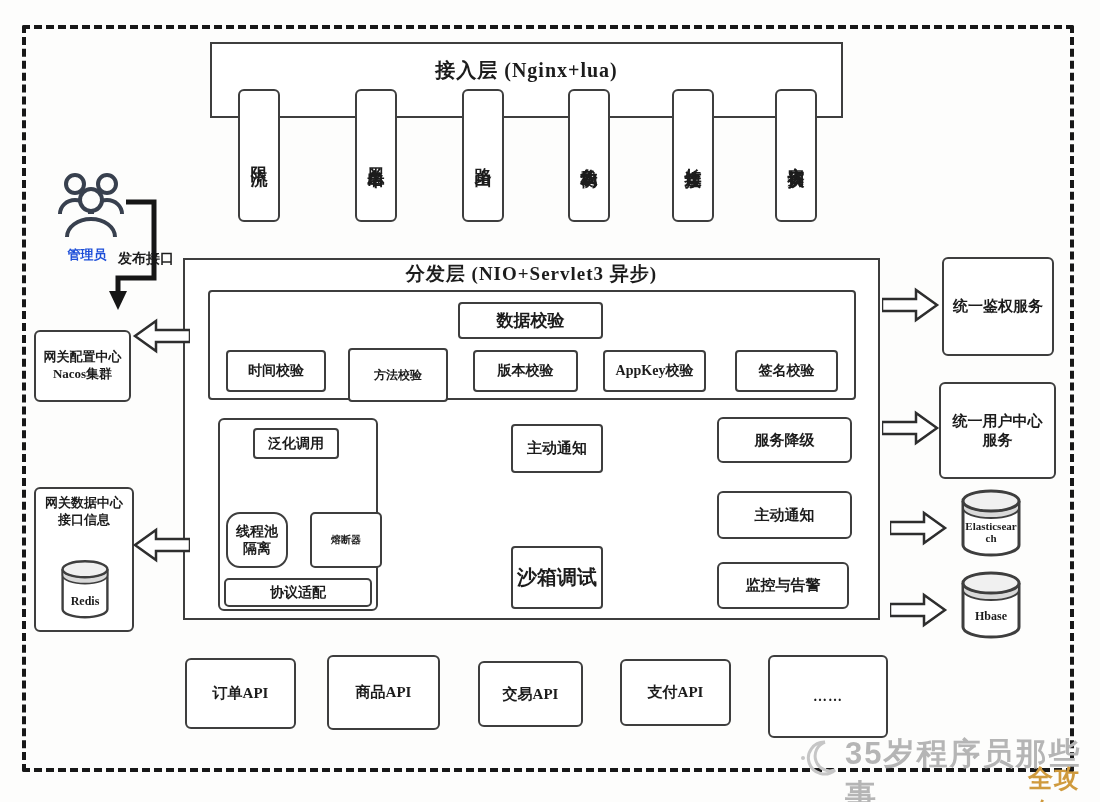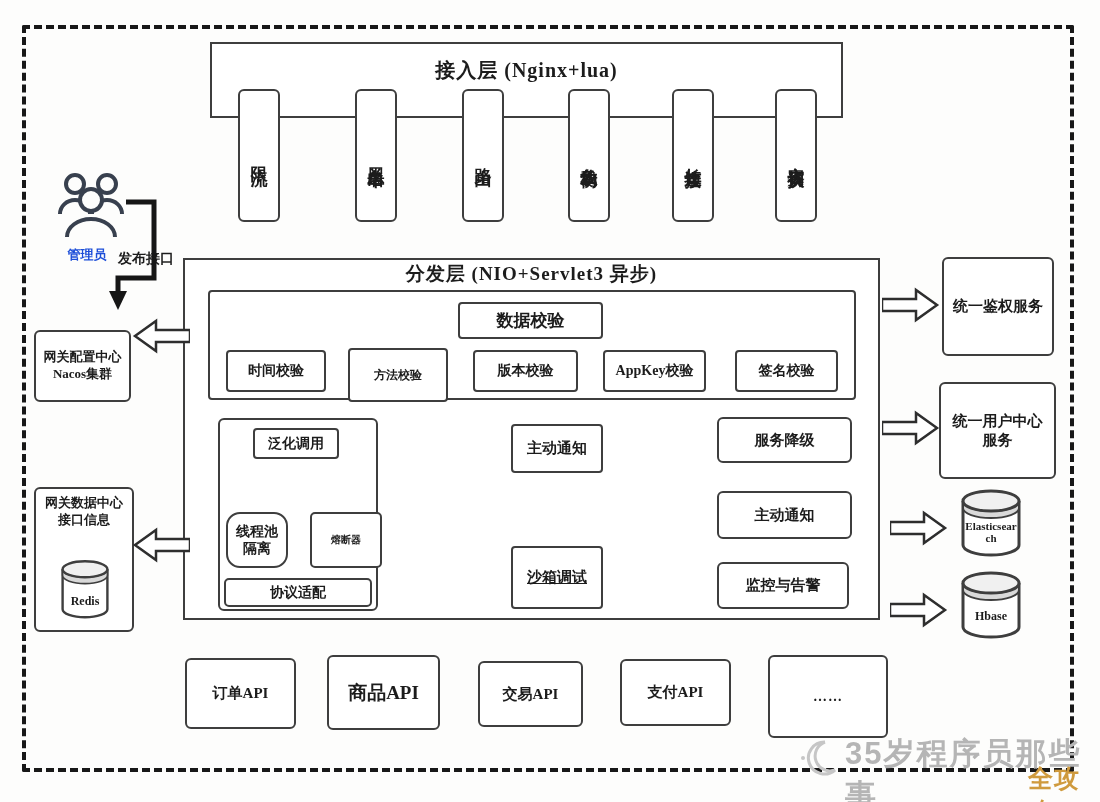--- a/index.html
+++ b/index.html
@@ -96,21 +96,21 @@
   <div class="abs rrect center boxlabel" style="left:735px;top:350px;width:103px;height:42px;border-radius:4px;font-size:14px;">签名校验</div>
 
   <div class="abs rrect" style="left:218px;top:418px;width:160px;height:193px;"></div>
   <div class="abs rrect center boxlabel" style="left:253px;top:428px;width:86px;height:31px;border-radius:4px;font-size:14px;">泛化调用</div>
   <div class="abs rrect center boxlabel preline" style="left:226px;top:512px;width:62px;height:56px;border-radius:14px;font-size:14px;">线程池
 隔离</div>
   <div class="abs rrect center boxlabel" style="left:310px;top:512px;width:72px;height:56px;border-radius:5px;font-size:10px;">熔断器</div>
   <div class="abs rrect center boxlabel" style="left:224px;top:578px;width:148px;height:29px;border-radius:5px;font-size:14px;">协议适配</div>
 
   <div class="abs rrect center boxlabel" style="left:511px;top:424px;width:92px;height:49px;border-radius:4px;font-size:15px;">主动通知</div>
-  <div class="abs rrect center boxlabel" style="left:511px;top:546px;width:92px;height:63px;border-radius:4px;font-size:15px;text-decoration:underline;">沙箱调试</div>
+  <div class="abs rrect center boxlabel" style="left:511px;top:546px;width:92px;height:63px;border-radius:4px;font-size:20px;">沙箱调试</div>
 
   <div class="abs rrect center boxlabel" style="left:717px;top:417px;width:135px;height:46px;font-size:15px;">服务降级</div>
   <div class="abs rrect center boxlabel" style="left:717px;top:491px;width:135px;height:48px;font-size:15px;">主动通知</div>
   <div class="abs rrect center boxlabel" style="left:717px;top:562px;width:132px;height:47px;font-size:15px;">监控与告警</div>
 
   <div class="abs" style="left:882px;top:287px;">
     <svg width="58" height="36" viewBox="0 0 58 36">
         <polygon points="0,12 34,12 34,3 55,18 34,33 34,24 0,24" fill="#fff" stroke="#2e2e2e" stroke-width="2.5"></polygon>
       </svg>
   </div>
@@ -155,21 +155,21 @@
   <div class="abs" style="left:956px;top:568px;width:70px;height:74px;">
     <svg width="70" height="74" viewBox="0 0 70 74">
       <path d="M7,15 v44 a28,10 0 0 0 56,0 V15" fill="#fff" stroke="#3e3e3e" stroke-width="3"></path>
       <path d="M7,15 a28,10 0 0 0 56,0 v7 a28,10 0 0 1 -56,0 z" fill="#d9d9d9" stroke="#3e3e3e" stroke-width="2"></path>
       <ellipse cx="35" cy="15" rx="28" ry="10" fill="#f0f0f0" stroke="#3e3e3e" stroke-width="3"></ellipse>
     </svg>
     <div class="cyl-label" style="top:42px;font-size:12px;">Hbase</div>
   </div>
 
   <div class="abs rrect center boxlabel" style="left:185px;top:658px;width:111px;height:71px;font-size:15px;">订单API</div>
-  <div class="abs rrect center boxlabel" style="left:327px;top:655px;width:113px;height:75px;font-size:19px;">商品API</div>
+  <div class="abs rrect center boxlabel" style="left:327px;top:655px;width:113px;height:75px;font-size:15px;">商品API</div>
   <div class="abs rrect center boxlabel" style="left:478px;top:661px;width:105px;height:66px;font-size:15px;">交易API</div>
   <div class="abs rrect center boxlabel" style="left:620px;top:659px;width:111px;height:67px;font-size:15px;">支付API</div>
   <div class="abs rrect center boxlabel" style="left:768px;top:655px;width:120px;height:83px;font-size:14px;letter-spacing:1px;">……</div>
 
   <div class="abs" style="left:795px;top:738px;width:46px;height:42px;">
     <svg width="46" height="42" viewBox="0 0 46 42">
       <path d="M30,4 a16,16 0 1 0 10,28 a13,13 0 1 1 -10,-28" fill="none" stroke="#c6c6c6" stroke-width="3"></path>
       <circle cx="8" cy="20" r="2" fill="#c6c6c6"></circle>
     </svg>
   </div>

